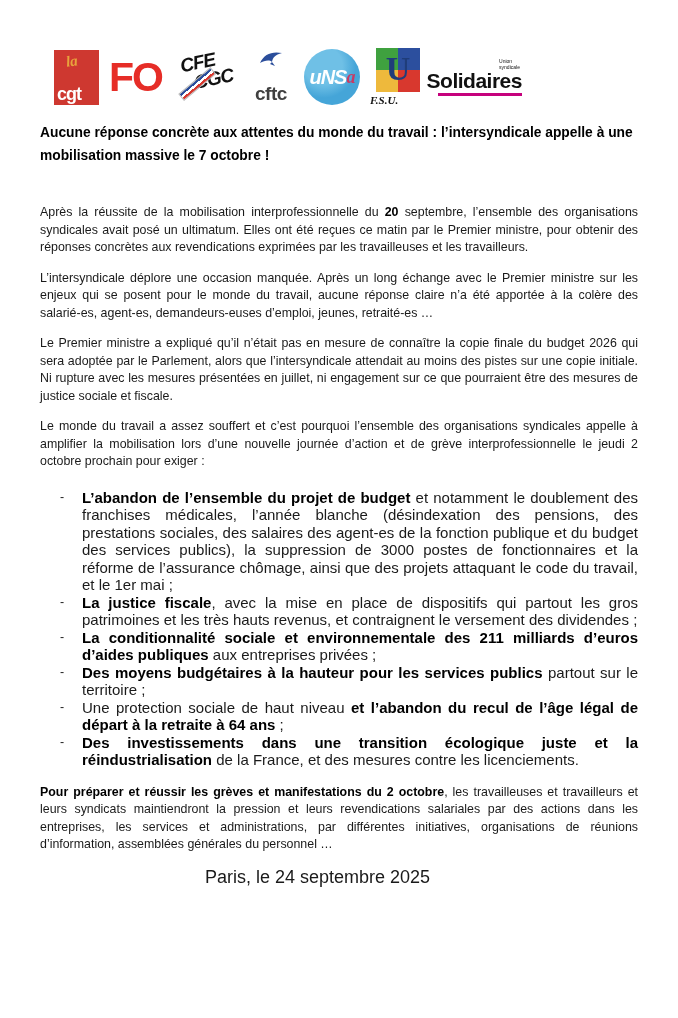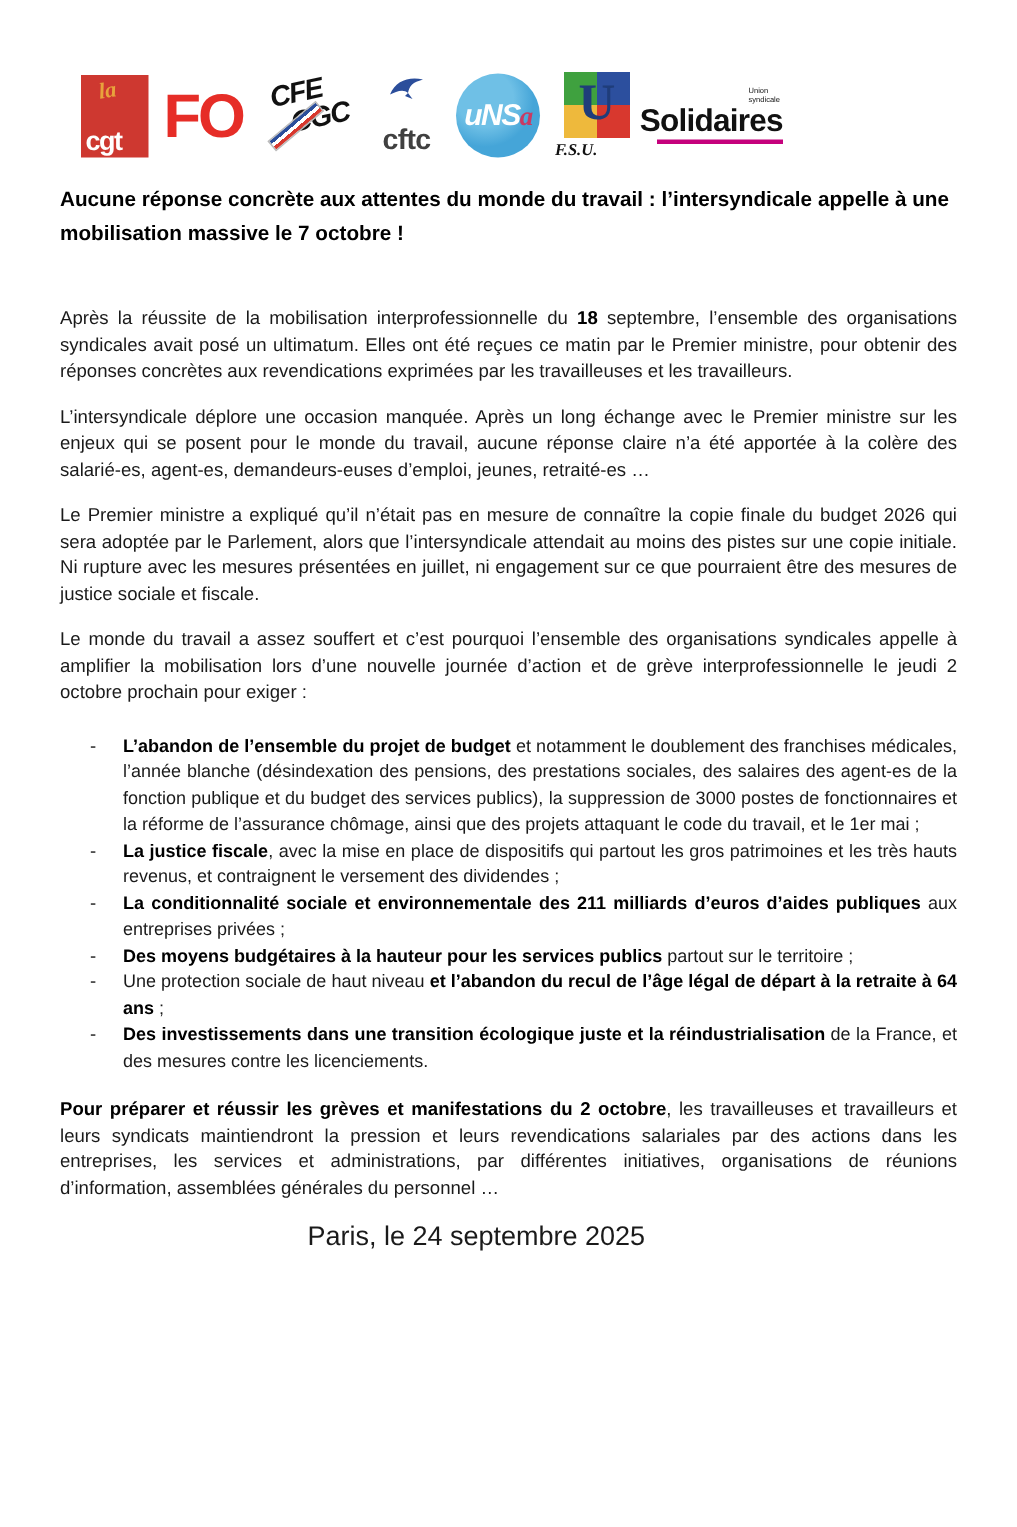--- a/index.html
+++ b/index.html
@@ -92,21 +92,21 @@
   }
   .body-text { margin-top: 37px; }
   .para {
     font-size: 12.4px; line-height: 17.5px; text-align: justify;
     margin-bottom: 13px; color: #1a1a1a;
   }
   .para b, .bullet-text b { font-weight: bold; color: #000; }
   .bullets { padding-left: 20px; margin: 18px 0 15px 0; }
   .bullet-row { display: flex; }
   .bullet-marker { width: 22px; flex-shrink: 0; font-size: 12.4px; line-height: 17.5px; }
-  .bullet-text { flex: 1; font-size: 12px; line-height: 17.5px; text-align: justify; color: #1a1a1a; }
+  .bullet-text { flex: 1; font-size: 15px; line-height: 17.5px; text-align: justify; color: #1a1a1a; }
   .date-line {
     text-align: center; padding-right: 43px; margin-top: 15px;
     font-size: 18px; line-height: 17.5px; color: #1a1a1a;
   }
 </style>
 </head>
 <body>
 
 <div class="page">
 
@@ -154,21 +154,21 @@
       <div class="sol-bar"></div>
     </div>
   </header>
 
   <h1 class="title">
     <span>Aucune réponse concrète aux attentes du monde du travail : l’intersyndicale appelle à une</span><br>
     <span>mobilisation massive le 7 octobre !</span>
   </h1>
 
   <div class="body-text">
-    <p class="para"><span>Après la réussite de la mobilisation interprofessionnelle du </span><b>18</b><span> septembre, l’ensemble des organisations syndicales avait posé un ultimatum. Elles ont été reçues ce matin par le Premier ministre, pour obtenir des réponses concrètes aux revendications exprimées par les travailleuses et les travailleurs.</span></p>
+    <p class="para"><span>Après la réussite de la mobilisation interprofessionnelle du </span><b>20</b><span> septembre, l’ensemble des organisations syndicales avait posé un ultimatum. Elles ont été reçues ce matin par le Premier ministre, pour obtenir des réponses concrètes aux revendications exprimées par les travailleuses et les travailleurs.</span></p>
     <p class="para"><span>L’intersyndicale déplore une occasion manquée. Après un long échange avec le Premier ministre sur les enjeux qui se posent pour le monde du travail, aucune réponse claire n’a été apportée à la colère des salarié-es, agent-es, demandeurs-euses d’emploi, jeunes, retraité-es …</span></p>
     <p class="para"><span>Le Premier ministre a expliqué qu’il n’était pas en mesure de connaître la copie finale du budget 2026 qui sera adoptée par le Parlement, alors que l’intersyndicale attendait au moins des pistes sur une copie initiale. Ni rupture avec les mesures présentées en juillet, ni engagement sur ce que pourraient être des mesures de justice sociale et fiscale.</span></p>
     <p class="para"><span>Le monde du travail a assez souffert et c’est pourquoi l’ensemble des organisations syndicales appelle à amplifier la mobilisation lors d’une nouvelle journée d’action et de grève interprofessionnelle le jeudi 2 octobre prochain pour exiger :</span></p>
 
     <div class="bullets">
       <div class="bullet-row">
         <span class="bullet-marker">-</span>
         <div class="bullet-text"><b>L’abandon de l’ensemble du projet de budget</b><span> et notamment le doublement des franchises médicales, l’année blanche (désindexation des pensions, des prestations sociales, des salaires des agent-es de la fonction publique et du budget des services publics), la suppression de 3000 postes de fonctionnaires et la réforme de l’assurance chômage, ainsi que des projets attaquant le code du travail, et le 1er mai ;</span></div>
       </div>
       <div class="bullet-row">

